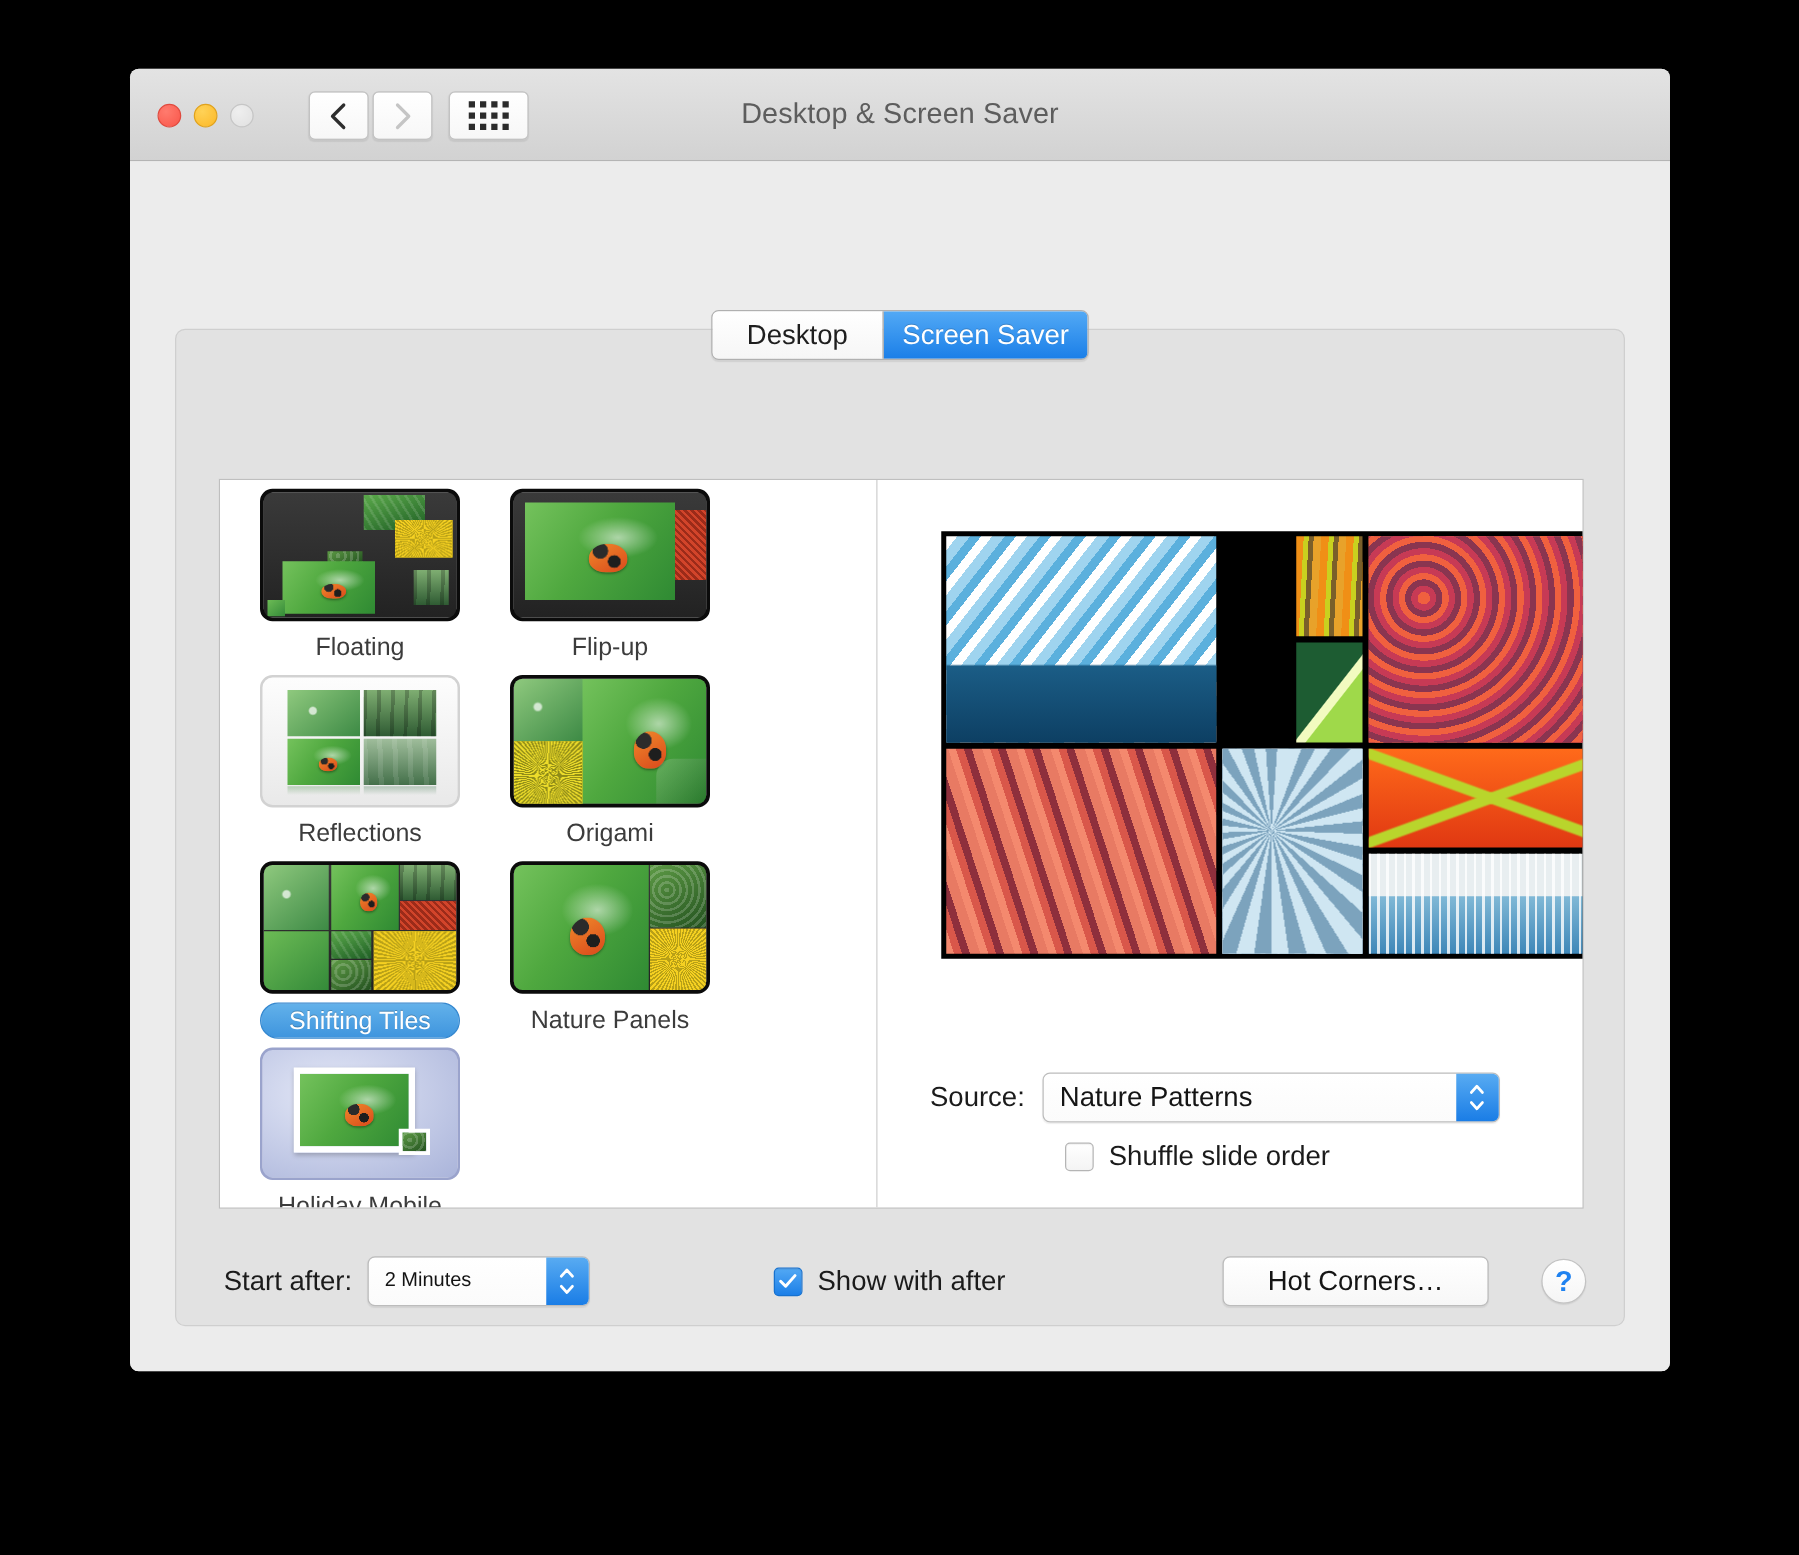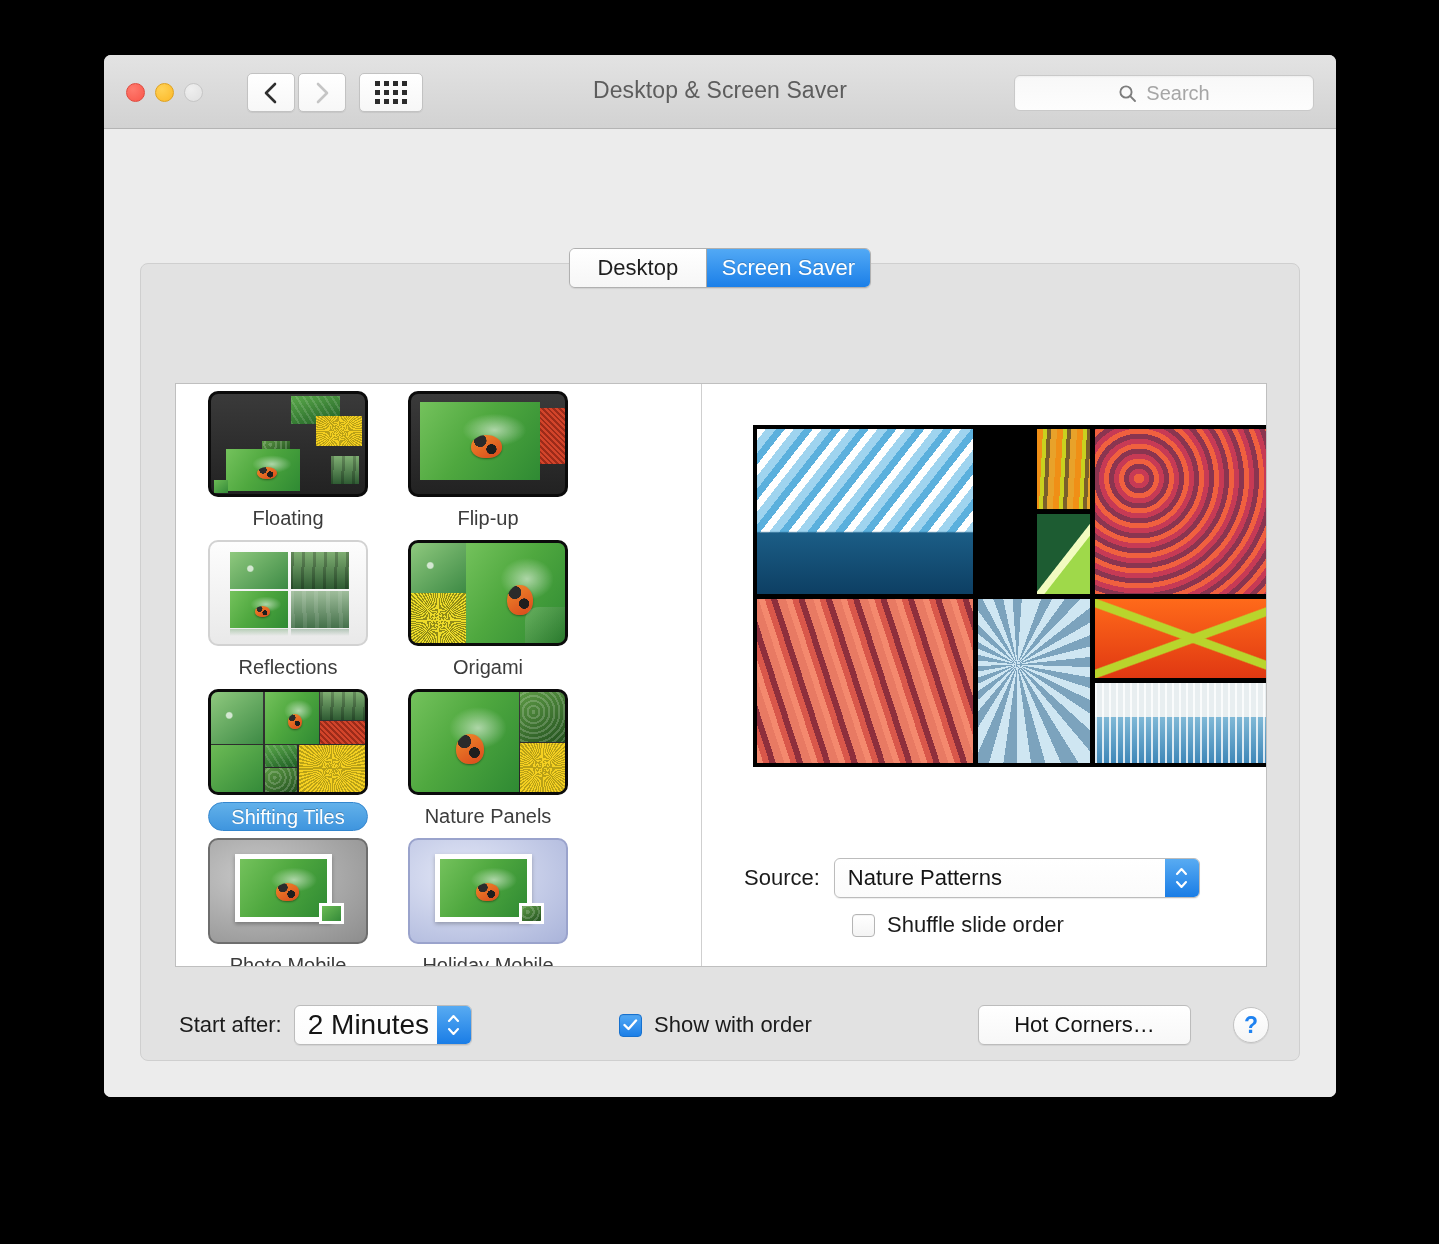--- a/index.html
+++ b/index.html
@@ -457,21 +457,21 @@
   }
   .popup-sm {
     width: 178px; height: 40px;
     background: linear-gradient(to bottom, #ffffff, #fbfbfb);
     border: 1px solid #bcbcbc;
     border-radius: 6px;
     display: flex; align-items: center;
     position: relative;
     box-shadow: 0 1px 1px rgba(0,0,0,0.07);
   }
-  .popup-sm .val { padding-left: 13px; font-size: 28px; color: #141414; }
+  .popup-sm .val { padding-left: 13px; font-size: 16px; color: #141414; }
   .clockrow {
     position: absolute; left: 478px;
     display: flex; align-items: center; gap: 12px;
   }
   .hotcorners {
     position: absolute; right: 108px;
     width: 213px; height: 40px;
     background: linear-gradient(to bottom, #ffffff, #f7f7f7);
     border: 1px solid #bcbcbc;
     border-radius: 6px;
@@ -528,27 +528,20 @@
           <i></i>
         <i></i>
           <i></i>
           <i></i>
           <i></i>
       </span>
     </div>
 
     <div class="wtitle">Desktop &amp; Screen Saver</div>
 
-    <div class="searchfield">
-      <svg class="mag" width="19" height="19" viewBox="0 0 19 19">
-        <circle cx="8" cy="8" r="5.6" fill="none" stroke="#7d7d7d" stroke-width="1.9"></circle>
-        <line x1="12.2" y1="12.2" x2="17" y2="17" stroke="#7d7d7d" stroke-width="1.9" stroke-linecap="round"></line>
-      </svg>
-      <span class="sp">Search</span>
-    </div>
   </div>
 
   <div class="winbody">
 
     <div class="prefpanel">
 
       <div class="contentbox">
 
         <div class="listpane">
           <div class="listgrid">
@@ -623,29 +616,20 @@
               <div class="thumbwrap">
                 <div class="shell-dark">
                   <div class="tx tx-leafbug tx-bug" style="left:0;top:0;width:70%;height:100%"></div>
                   <div class="tx tx-mossy" style="left:71%;top:0;width:29%;height:50%"></div>
                   <div class="tx tx-dandelion" style="left:71%;top:51%;width:29%;height:49%"></div>
                 </div>
               </div>
               <span class="sslabel">Nature Panels</span>
             </div>
 
-            <div class="ssitem">
-              <div class="thumbwrap">
-                <div class="shell-gray">
-                  <div class="tx tx-leafbug tx-bug" style="left:16%;top:14%;width:62%;height:66%;border:5px solid #fff;box-shadow:0 2px 4px rgba(0,0,0,0.3)"></div>
-                  <div class="tx tx-greenflat" style="left:70%;top:62%;width:16%;height:20%;border:3px solid #fff"></div>
-                </div>
-              </div>
-              <span class="sslabel">Photo Mobile</span>
-            </div>
 
             <div class="ssitem">
               <div class="thumbwrap">
                 <div class="shell-blue">
                   <div class="tx tx-leafbug tx-bug" style="left:16%;top:14%;width:62%;height:66%;border:5px solid #fff;box-shadow:0 2px 4px rgba(0,0,0,0.25)"></div>
                   <div class="tx tx-mossy" style="left:70%;top:62%;width:16%;height:20%;border:3px solid #fff"></div>
                 </div>
               </div>
               <span class="sslabel">Holiday Mobile</span>
             </div>
@@ -709,21 +693,21 @@
             </span>
           </div>
         </div>
 
         <div class="clockrow">
           <span class="cbox on">
             <svg width="15" height="12" viewBox="0 0 15 12">
               <polyline points="1.5,6 5.5,10 13,1.5" fill="none" stroke="#fff" stroke-width="2.4" stroke-linecap="round" stroke-linejoin="round"></polyline>
             </svg>
           </span>
-          <span class="cblabel">Show with order</span>
+          <span class="cblabel">Show with after</span>
         </div>
 
         <div class="hotcorners">Hot Corners…</div>
 
         <div class="helpbtn">?</div>
       </div>
 
     </div>
 
     <div class="tabbar">

